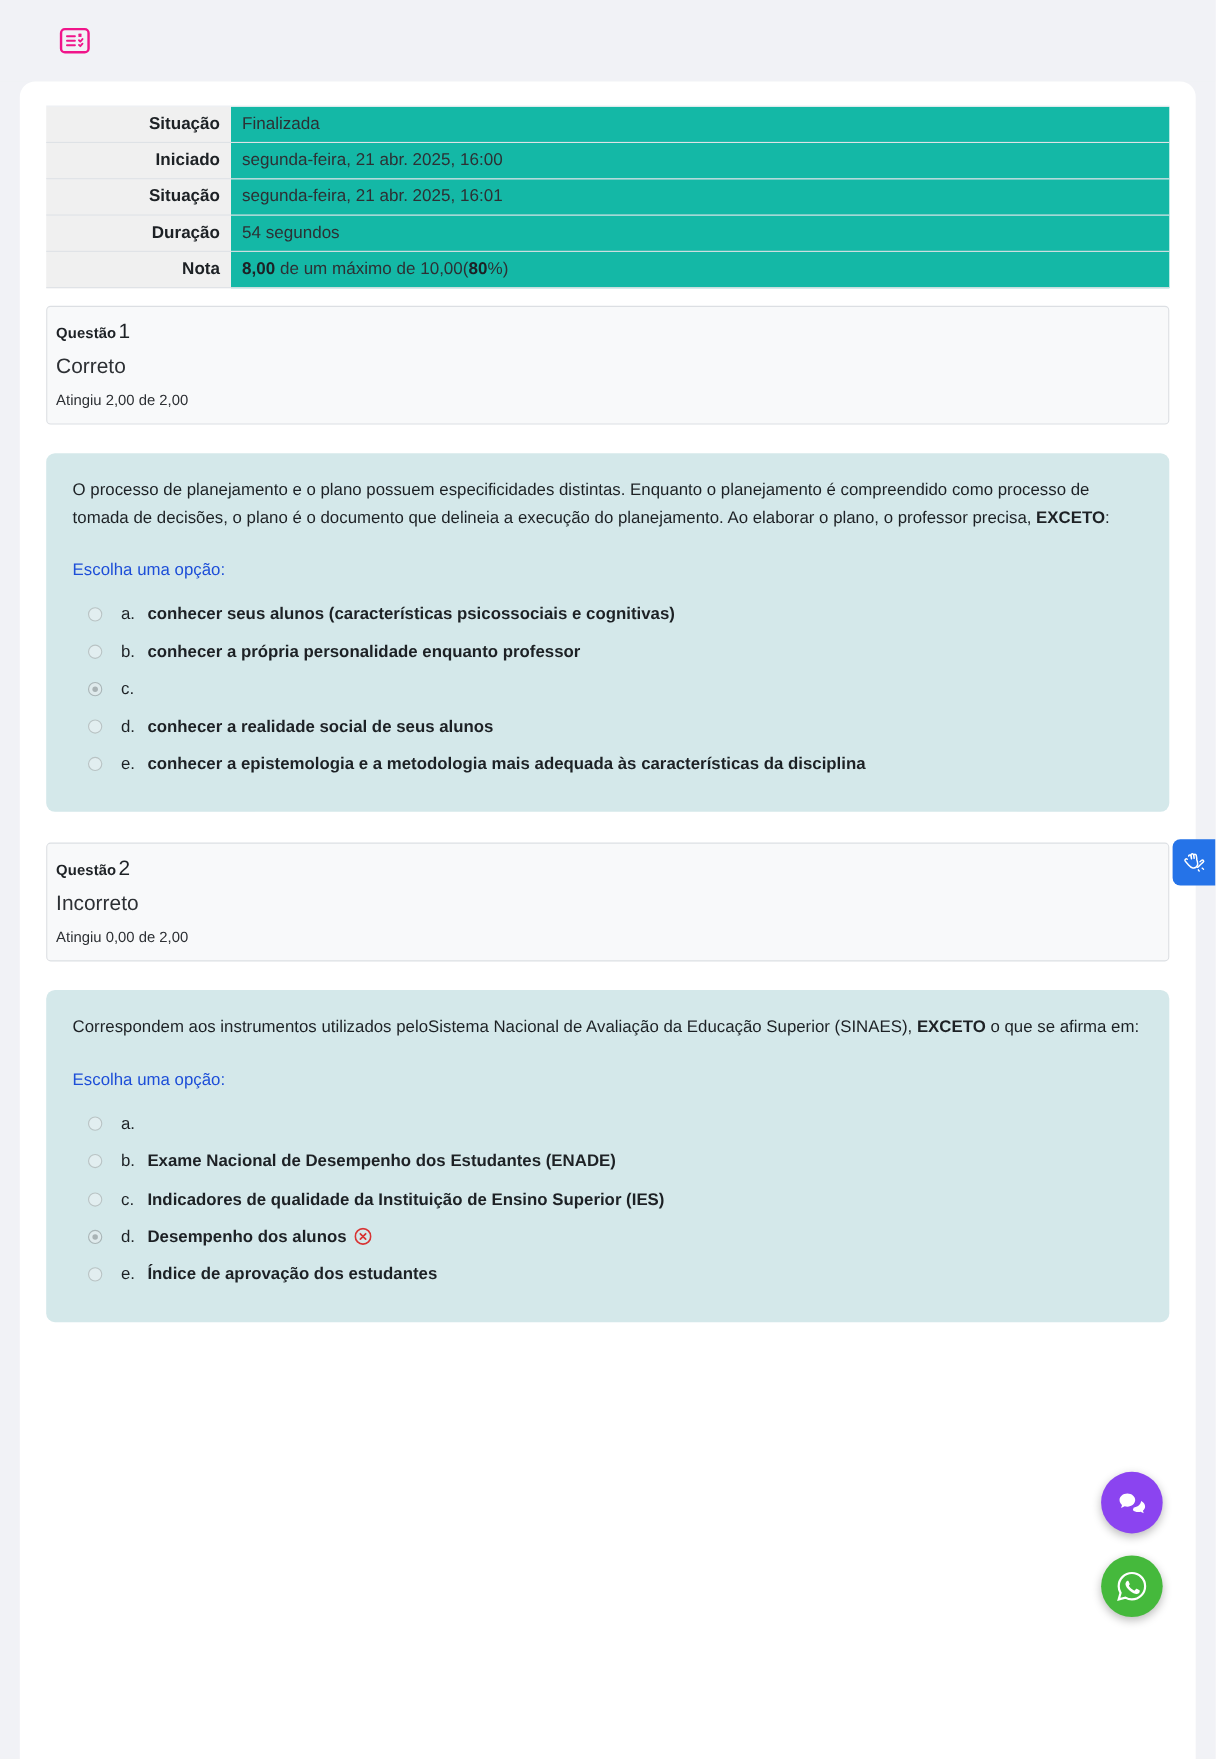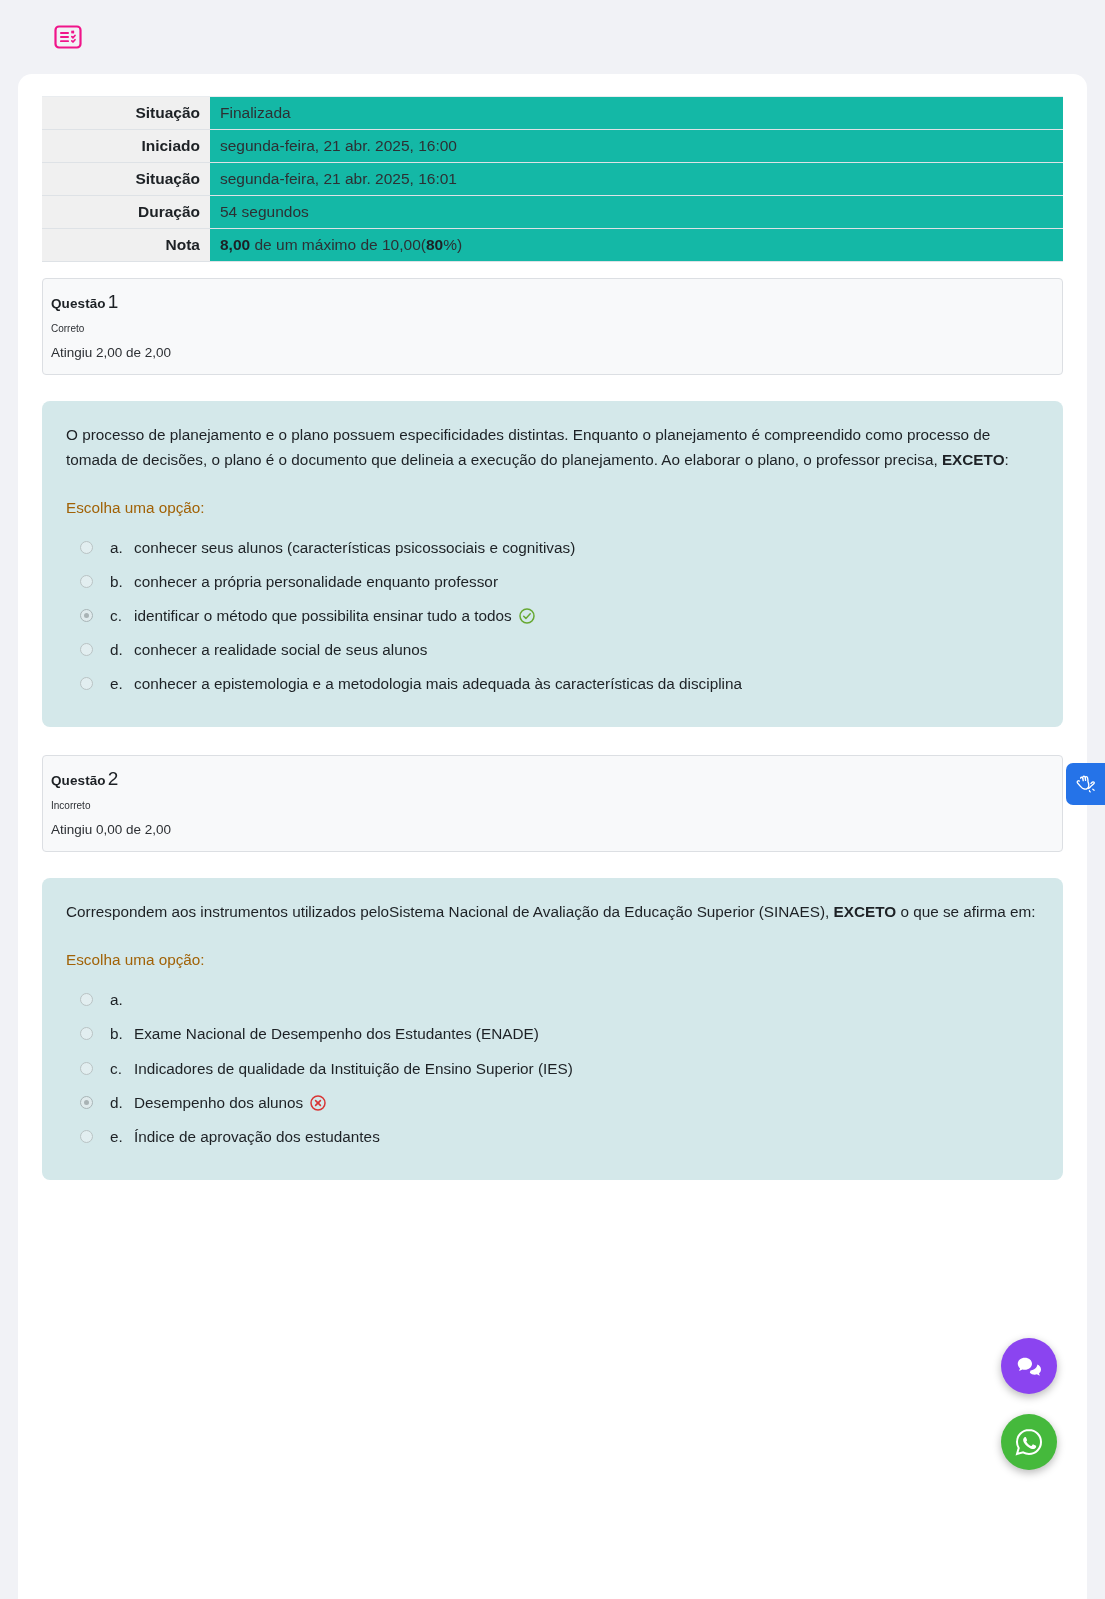--- a/index.html
+++ b/index.html
@@ -74,21 +74,21 @@
     color: #1d2125;
     letter-spacing: .1px;
     margin: 0 0 10px 0;
   }
   .q-info .q-no .num {
     font-size: 19px;
     font-weight: normal;
     margin-left: 2px;
   }
   .q-info .q-state {
-    font-size: 10px;
+    font-size: 19px;
     color: #2d3034;
     margin: 0 0 11px 0;
   }
   .q-info .q-marks {
     font-size: 13.5px;
     color: #2d3034;
     margin: 0;
   }
 
   
@@ -101,21 +101,21 @@
   }
   .q-stem {
     font-size: 15.3px;
     line-height: 1.62;
     color: #1d2125;
     margin: 0 0 26px 0;
   }
   .q-stem b { font-weight: bold; }
   .q-prompt {
     font-size: 15.3px;
-    color: #a16207;
+    color: #1d4ed8;
     margin: 0 0 14px 0;
   }
 
   .answers { list-style: none; margin: 0; padding: 0 0 0 14px; }
   .answer {
     display: flex;
     align-items: flex-start;
     padding: 6px 0;
     font-size: 15.3px;
     color: #1d2125;
@@ -133,21 +133,21 @@
   .radio.checked { background: #dfeaec; border-color: #a9b5b7; }
   .radio.checked::after {
     content: "";
     position: absolute;
     left: 3px; top: 3px;
     width: 5px; height: 5px;
     border-radius: 50%;
     background: #a9b3b5;
   }
   .ans-letter { flex: 0 0 auto; width: 24px; }
-  .ans-text { flex: 1 1 auto; }
+  .ans-text { flex: 1 1 auto; font-weight: bold; }
   .verdict-icon {
     display: inline-block;
     vertical-align: -3px;
     margin-left: 7px;
     width: 16px; height: 16px;
   }
 
   
   .accessibility-btn {
     position: absolute;
@@ -233,24 +233,20 @@
         <span class="ans-text">conhecer seus alunos (características psicossociais e cognitivas)</span>
       </li>
       <li class="answer">
         <span class="radio"></span>
         <span class="ans-letter">b.</span>
         <span class="ans-text">conhecer a própria personalidade enquanto professor</span>
       </li>
       <li class="answer">
         <span class="radio checked"></span>
         <span class="ans-letter">c.</span>
-        <span class="ans-text"><span>identificar o método que possibilita ensinar tudo a todos</span><svg class="verdict-icon" viewBox="0 0 16 16">
-            <circle cx="8" cy="8" r="7" fill="none" stroke="#66a832" stroke-width="1.5"></circle>
-            <path d="M4.7 8.2l2.2 2.2 4.3-4.6" fill="none" stroke="#66a832" stroke-width="1.5" stroke-linecap="round" stroke-linejoin="round"></path>
-          </svg></span>
       </li>
       <li class="answer">
         <span class="radio"></span>
         <span class="ans-letter">d.</span>
         <span class="ans-text">conhecer a realidade social de seus alunos</span>
       </li>
       <li class="answer">
         <span class="radio"></span>
         <span class="ans-letter">e.</span>
         <span class="ans-text">conhecer a epistemologia e a metodologia mais adequada às características da disciplina</span>

